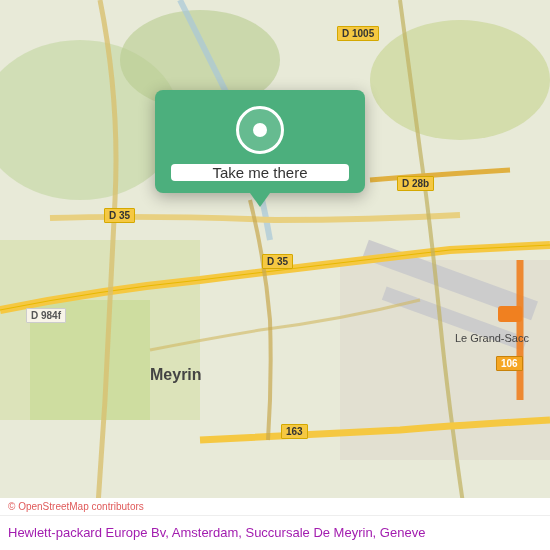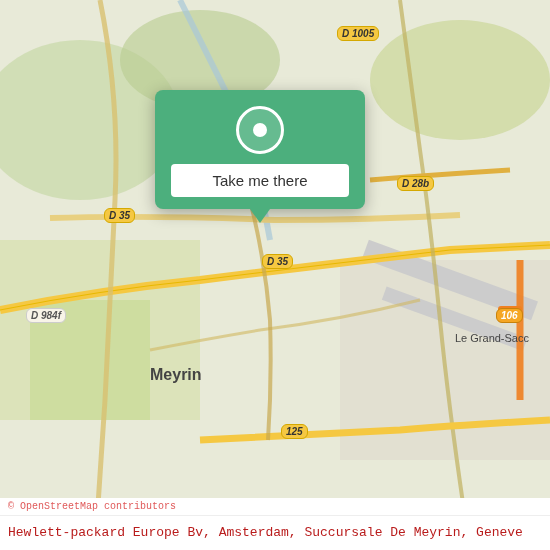--- a/index.html
+++ b/index.html
@@ -70,37 +70,36 @@
       height: 14px;
       background: white;
       border-radius: 50%;
     }
 
     #take-me-there-btn {
       background: white;
       color: #333;
       border: none;
       border-radius: 4px;
-      padding: 8px 20px;
+      padding: 0 20px;
       font-size: 15px;
       font-weight: 500;
       cursor: pointer;
       width: 100%;
       text-align: center;
     }
 
     
     #bottom-bar {
       position: absolute;
       bottom: 0;
       left: 0;
       width: 100%;
       background: white;
       z-index: 30;
-      font-family: Liberation Mono, monospace;
     }
 
     #attribution {
       padding: 3px 8px;
       font-size: 10px;
       color: #555;
       border-bottom: 1px solid #eee;
     }
 
     #attribution span {
@@ -109,21 +108,21 @@
 
     #location-info {
       padding: 8px 8px 8px 8px;
       display: flex;
       align-items: center;
       justify-content: space-between;
     }
 
     #location-text {
       font-size: 13px;
-      color: #b91c1c;
+      color: #a21caf;
       flex: 1;
       line-height: 1.4;
     }
 
     #moovit-logo {
       display: flex;
       align-items: center;
       margin-left: 10px;
       flex-shrink: 0;
     }
@@ -138,39 +137,39 @@
       font-size: 16px;
       font-weight: bold;
       color: #333;
     }
 
     
     .road-label {
       position: absolute;
       background: #f8f4e8;
       border: 1px solid #ccc;
-      border-radius: 6px;
+      border-radius: 1px;
       font-size: 10px;
       font-weight: bold;
       color: #555;
       padding: 1px 4px;
       z-index: 10;
-      font-style: italic;
     }
 
     .road-label.yellow {
       background: #f5c842;
       border-color: #d4a800;
       color: #333;
     }
 
     .road-label.orange {
       background: #f5a623;
       border-color: #c8820a;
       color: white;
+      margin-top: 48px;
     }
   </style>
 </head>
 <body>
 
 <div id="map-container">
 
   <svg id="map-svg" xmlns="http://www.w3.org/2000/svg">
 
     <rect width="550" height="550" fill="#e8ead8"></rect>
@@ -206,21 +205,21 @@
 
     <path d="M 150 350 Q 200 340 260 330 Q 340 320 420 300" stroke="#d0b860" stroke-width="3" fill="none" opacity="0.6"></path>
     <path d="M 250 200 Q 265 260 270 320 Q 272 380 268 440" stroke="#c8a850" stroke-width="4" fill="none" opacity="0.7"></path>
   </svg>
 
   <div class="road-label yellow" style="top:208px; left:104px;">D 35</div>
   <div class="road-label yellow" style="top:254px; left:262px;">D 35</div>
   <div class="road-label yellow" style="top:176px; left:397px;">D 28b</div>
   <div class="road-label yellow" style="top:26px; left:337px;">D 1005</div>
   <div class="road-label" style="top:308px; left:26px;">D 984f</div>
-  <div class="road-label yellow" style="top:424px; left:281px;">125</div>
+  <div class="road-label yellow" style="top:424px; left:281px;">163</div>
   <div class="road-label orange" style="top:308px; left:496px;">106</div>
 
   <div style="position:absolute; top:366px; left:150px; font-size:16px; color:#444; font-weight:bold; z-index:10;">Meyrin</div>
   <div style="position:absolute; top:332px; left:455px; font-size:11px; color:#444; z-index:10; white-space:nowrap;">Le Grand-Sacc</div>
 
   <div id="popup-card">
     <div class="location-pin-circle">
       <div class="pin-inner"></div>
     </div>
     <button id="take-me-there-btn">Take me there</button>

